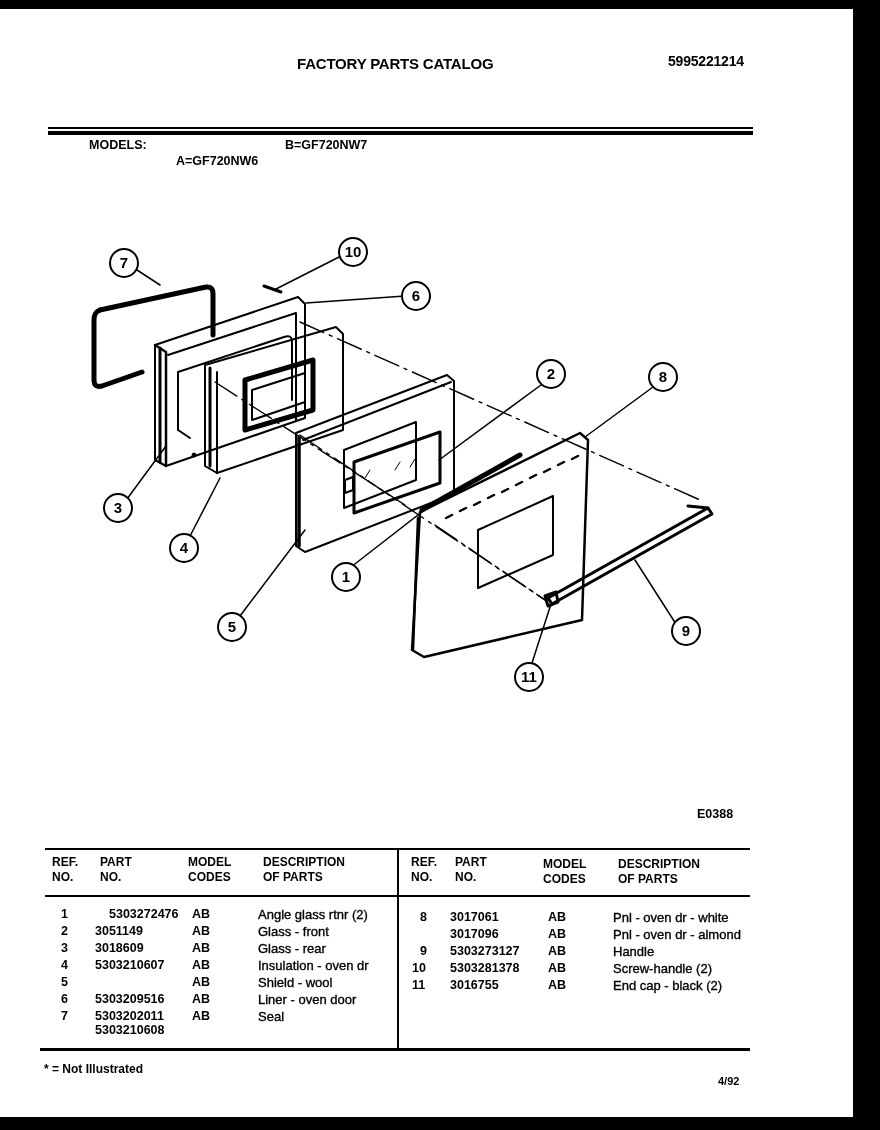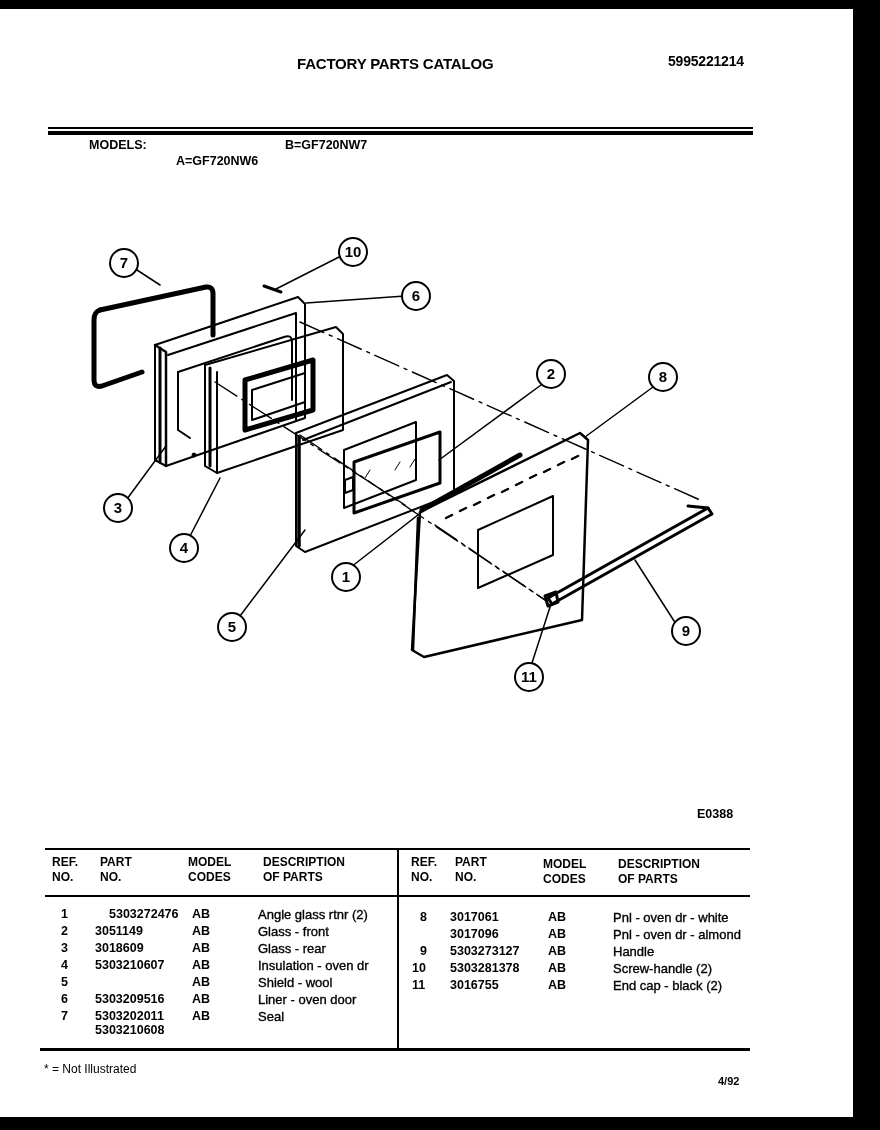--- a/index.html
+++ b/index.html
@@ -15,21 +15,21 @@
     }
     .abs { position: absolute; }
     .hdr { font-weight: bold; font-size: 15px; letter-spacing: -0.2px; line-height: 16px; }
     .models { font-weight: bold; font-size: 12.5px; padding-left: 39px; }
     .rule-thick { position: absolute; background: #000; }
     .diagram { position: absolute; left: 0; top: 0; width: 853px; height: 1108px; }
     .fig-id { font-weight: bold; font-size: 12.5px; text-align: right; }
     .th { font-weight: bold; font-size: 12px; line-height: 15px; }
     .td { font-weight: bold; font-size: 12.5px; line-height: 17px; white-space: nowrap; }
     .desc { font-weight: normal; font-size: 13px; -webkit-text-stroke: 0.35px #000; }
-    .foot { font-weight: normal; font-size: 12px; }
+    .foot { font-weight: bold; font-size: 12px; }
     .page-no { font-weight: normal; font-size: 25px; margin-top: 38px; }
     .date { font-weight: bold; font-size: 11px; }
     .callout-text { font-family: "Liberation Sans", sans-serif; font-weight: bold; font-size: 15px; }
   </style>
 </head>
 <body>
 
 <div class="page">
 
   <div class="abs hdr" style="left:297px; top:47px;">FACTORY PARTS CATALOG</div>

